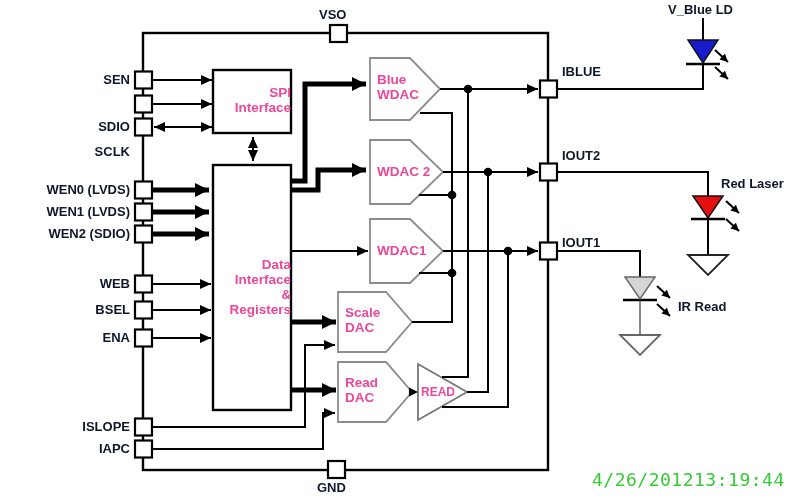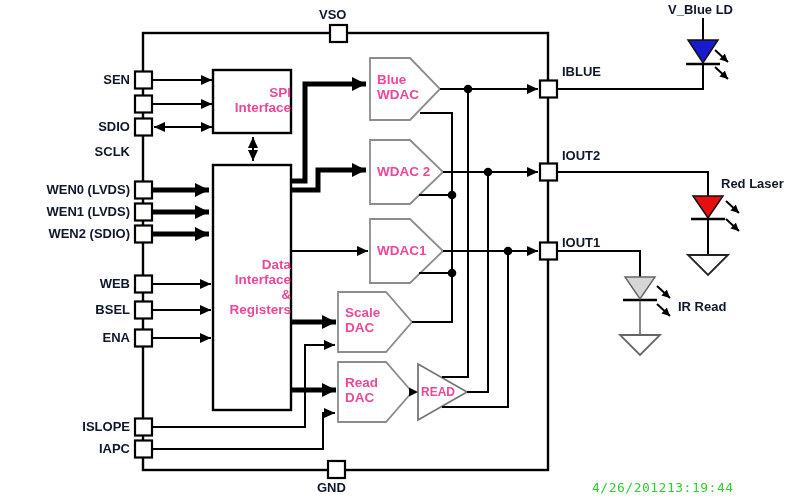--- a/index.html
+++ b/index.html
@@ -3,22 +3,22 @@
 <meta charset="utf-8">
 <style>
   html,body{margin:0;padding:0;background:#fff;}
   #stage{position:relative;width:800px;height:500px;background:#ffffff;overflow:hidden;
          font-family:"Liberation Sans",sans-serif;}
   #diagram-svg{position:absolute;left:0;top:0;}
   .lbl{position:absolute;font-weight:bold;font-size:13px;color:#0f172a;white-space:nowrap;line-height:15px;}
   .blocktext{position:absolute;font-weight:bold;font-size:13.5px;color:#ec4899;
              white-space:pre-line;line-height:15px;}
   .ctr{text-align:right;}
-  .ts{position:absolute;font-family:"DejaVu Sans Mono",monospace;font-size:13px;
-      letter-spacing:0.5px;white-space:nowrap;margin-top:11px;}
+  .ts{position:absolute;font-family:"DejaVu Sans Mono",monospace;font-size:18px;
+      letter-spacing:0.5px;white-space:nowrap;}
 </style>
 </head>
 <body>
 
 <div id="stage">
 
   <svg id="diagram-svg" width="800" height="500" viewBox="0 0 800 500">
     <defs>
       <marker id="ah" markerUnits="userSpaceOnUse" markerWidth="12" markerHeight="12" refX="11" refY="6" orient="auto-start-reverse">
         <path d="M0,1 L11,6 L0,11 z" fill="#000"></path>

